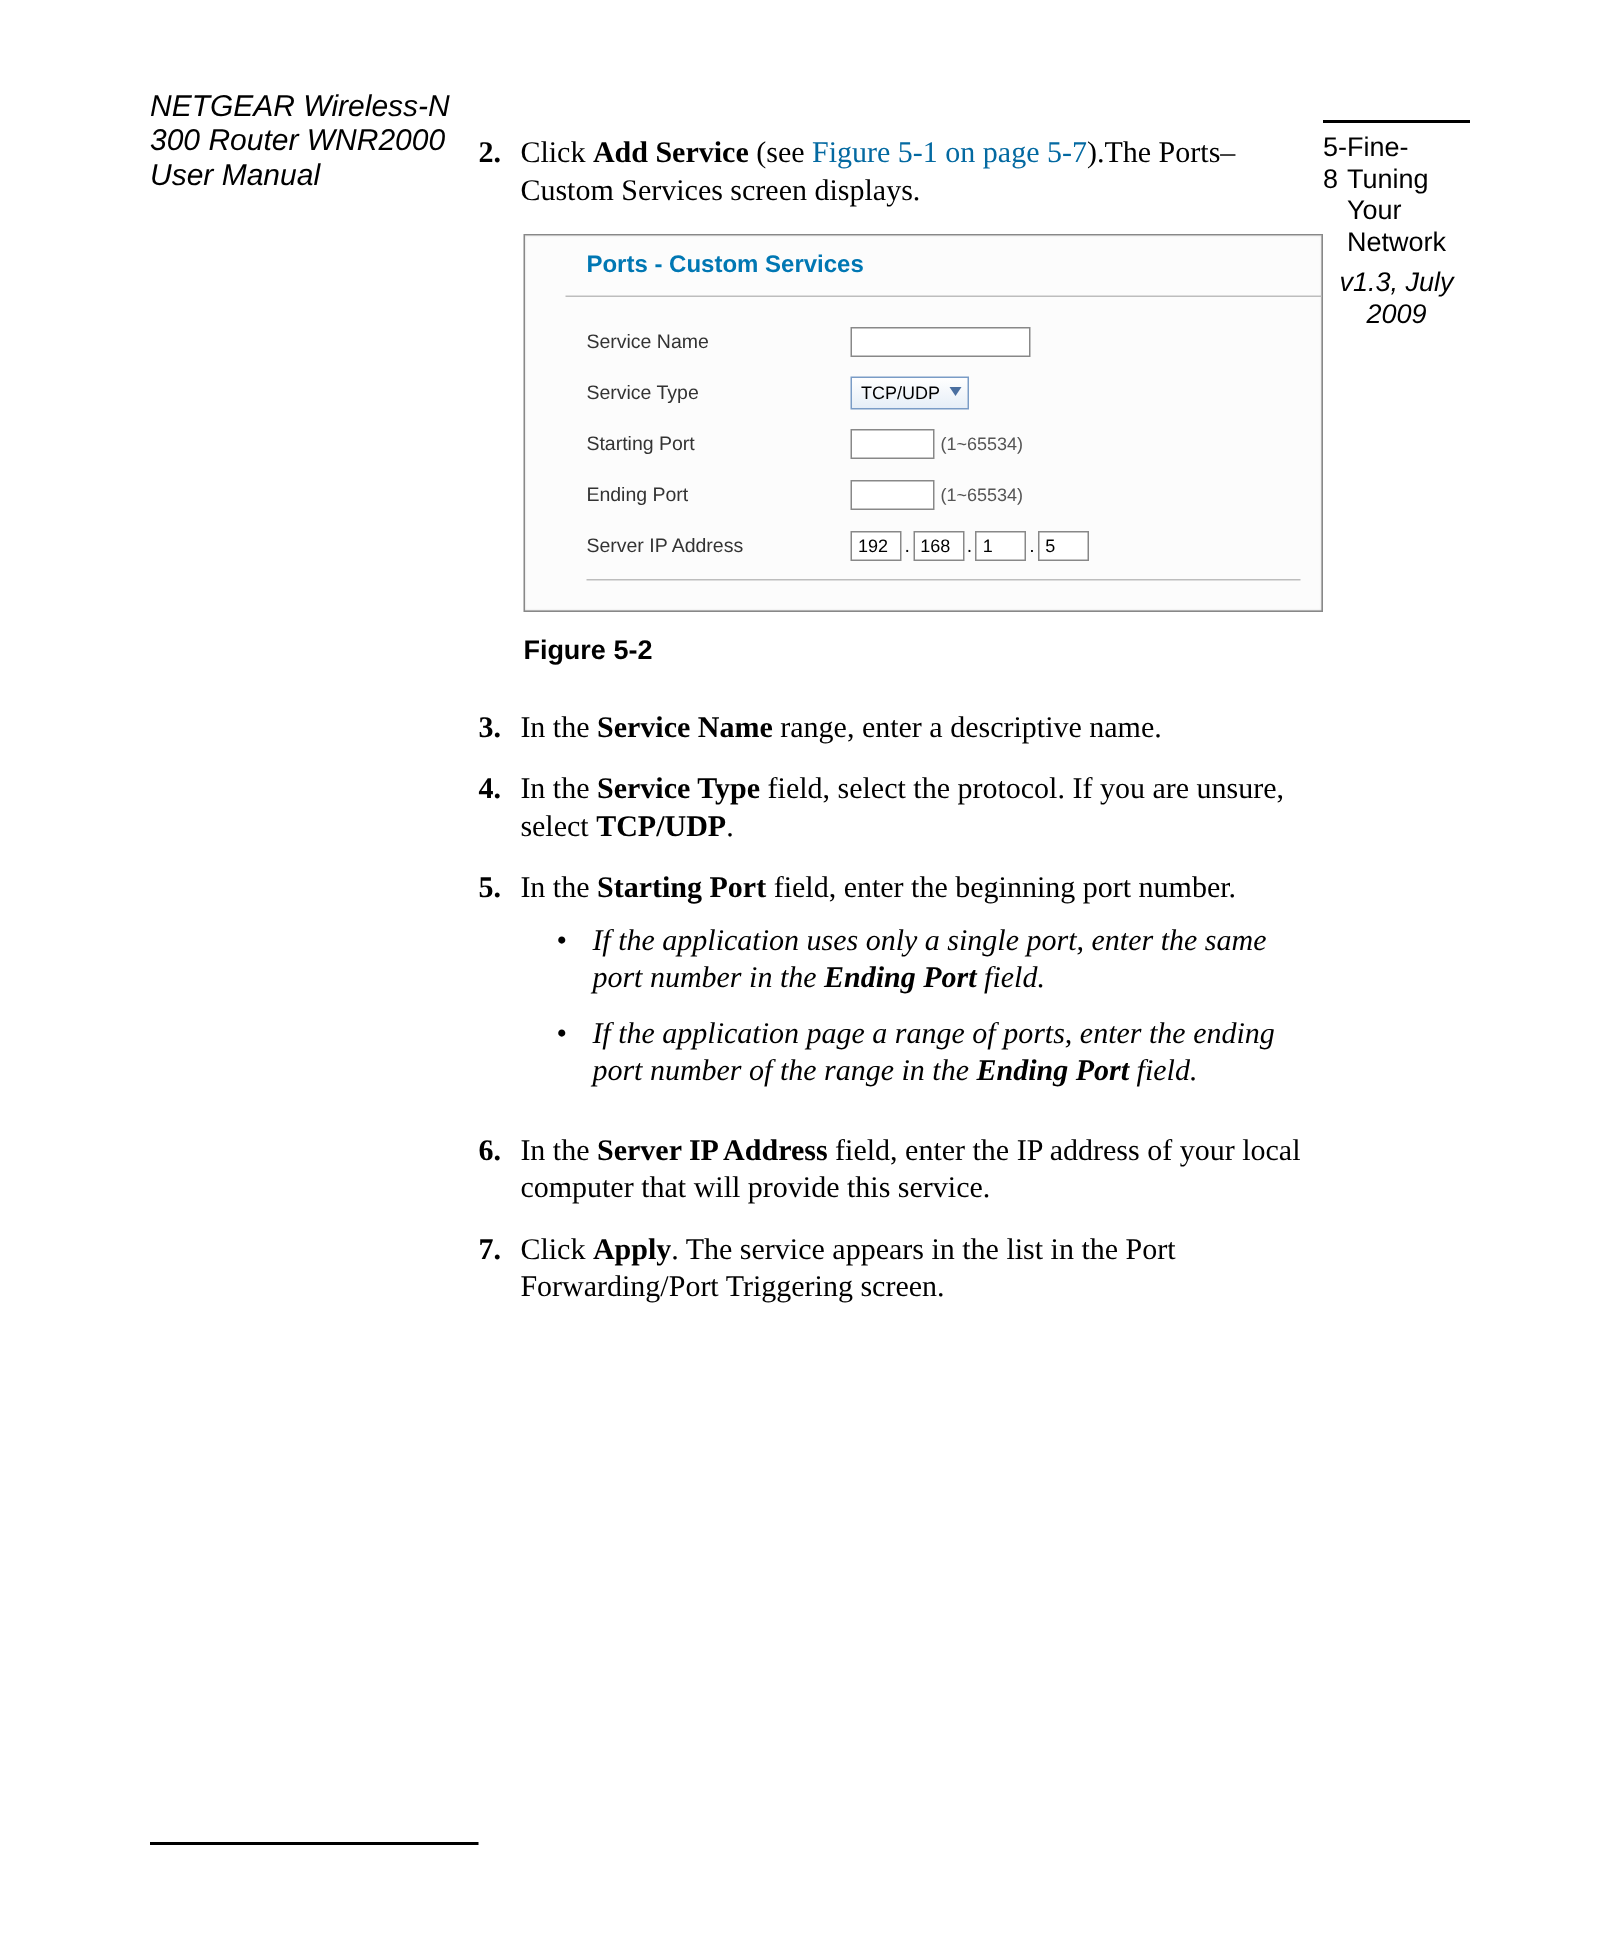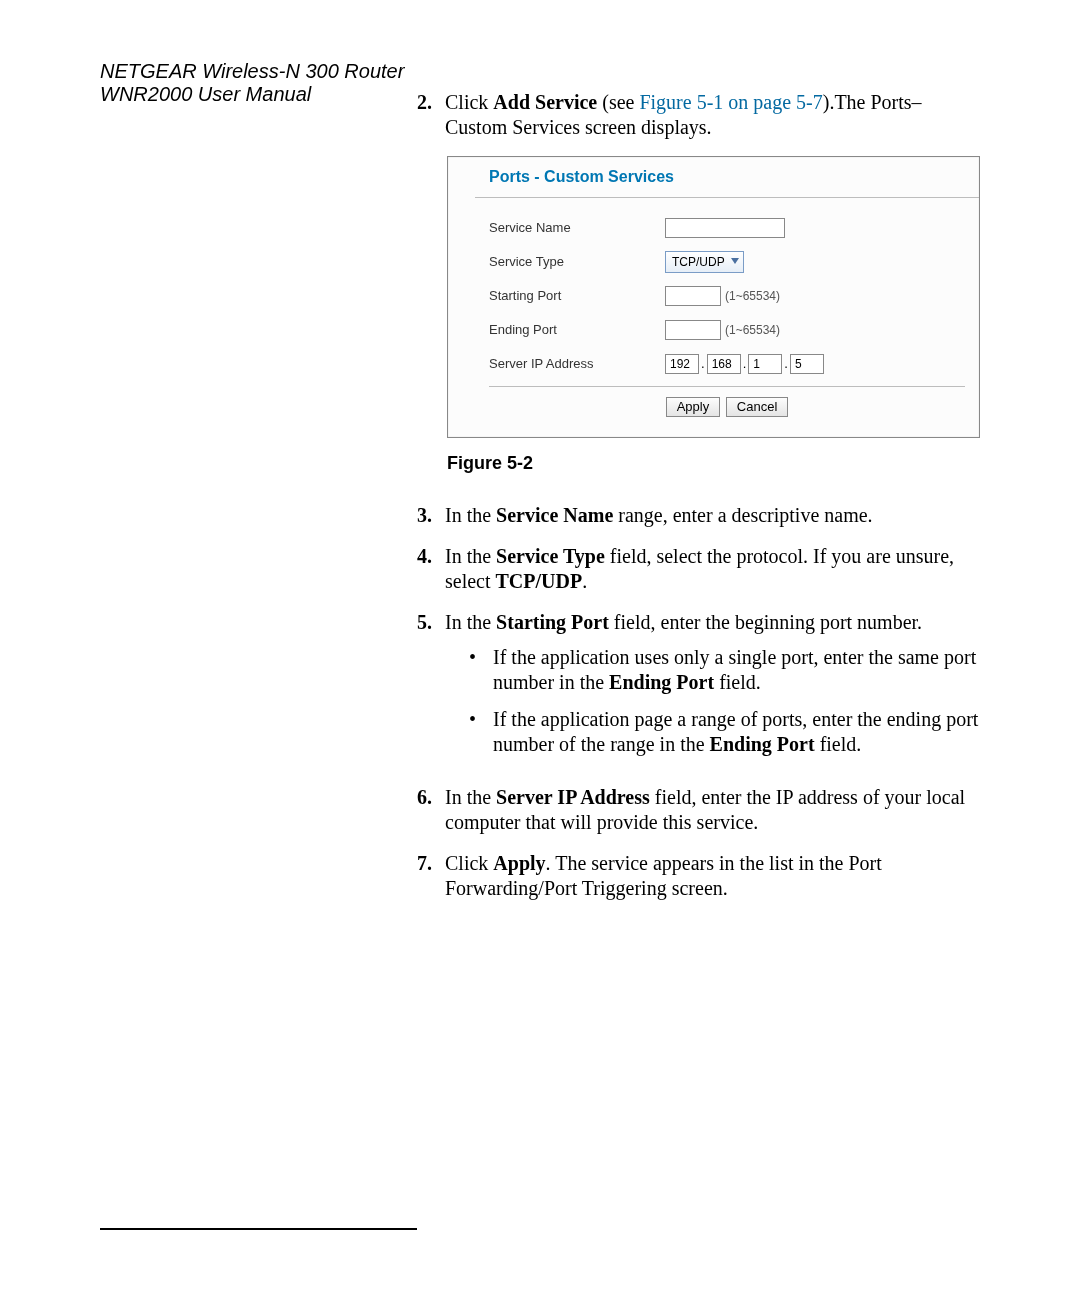--- a/index.html
+++ b/index.html
@@ -145,21 +145,21 @@
     margin: 10px 0 4px 24px;
   }
   .bullet-row {
     display: flex;
     margin-bottom: 12px;
   }
   .dot {
     min-width: 24px;
     text-align: left;
   }
-  .bullet-body { flex:1; }
+  .bullet-body { flex:1;font-style:italic; }
   .xref { color: #0369a1; }
   .footer {
     margin-top: 20px;
   }
   .foot-rule {
     border-top: 2px solid #000;
     margin-bottom: 6px;
   }
   .foot-row {
     display: flex;
@@ -219,24 +219,20 @@
               <div class="shot-input ip-oct">192</div>
                 <span class="ip-dot">.</span>
               <div class="shot-input ip-oct">168</div>
                 <span class="ip-dot">.</span>
               <div class="shot-input ip-oct">1</div>
                 <span class="ip-dot">.</span>
               <div class="shot-input ip-oct">5</div>
             </div>
           </div>
           <div class="shot-divider"></div>
-          <div class="shot-buttons">
-            <span class="shot-btn">Apply</span>
-            <span class="shot-btn">Cancel</span>
-          </div>
         </div>
       </div>
     </div>
     <div class="figure-caption">Figure 5-2</div>
 
     <div class="num-item">
       <div class="num">3.</div>
       <div class="num-body">
         <span>In the </span><b>Service Name</b><span> range, enter a descriptive name.</span>
       </div>
@@ -279,13 +275,21 @@
 
     <div class="num-item">
       <div class="num">7.</div>
       <div class="num-body">
         <span>Click </span><b>Apply</b><span>. The service appears in the list in the Port Forwarding/Port Triggering screen.</span>
       </div>
     </div>
 
   </div>
 
+  <div class="footer">
+    <div class="foot-rule"></div>
+    <div class="foot-row">
+      <span>5-8</span>
+      <span>Fine-Tuning Your Network</span>
+    </div>
+    <div class="foot-version">v1.3, July 2009</div>
+  </div>
 </div>
 
 </body></html>

